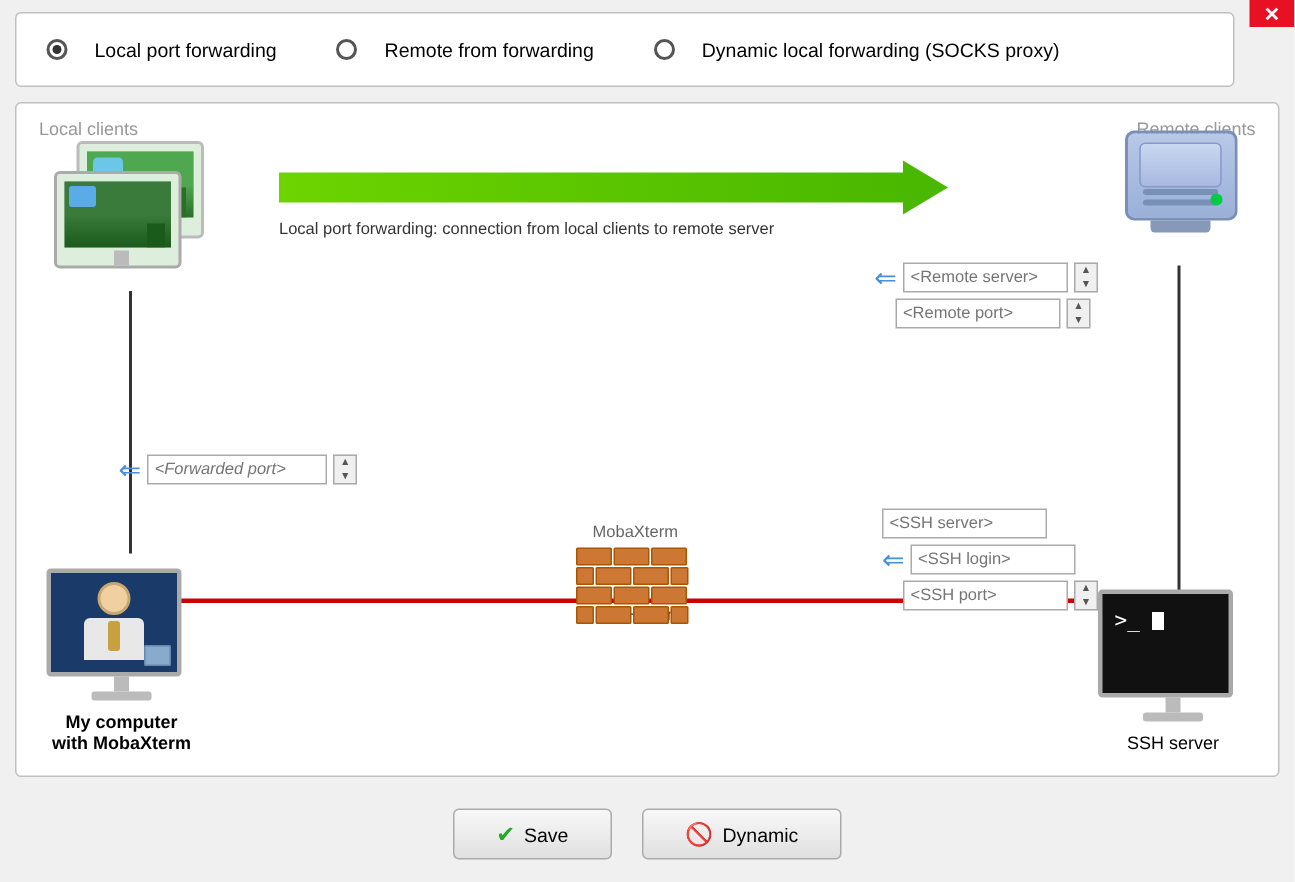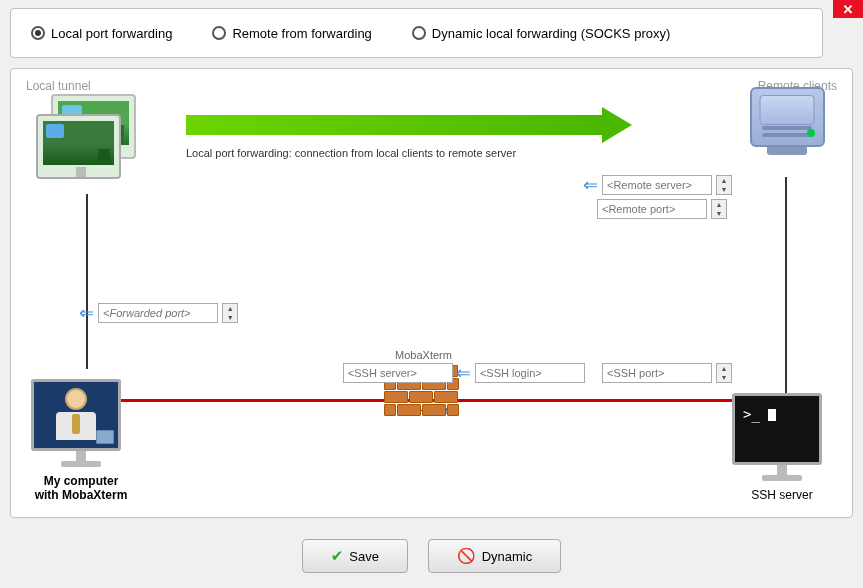--- a/index.html
+++ b/index.html
@@ -44,21 +44,21 @@
       border: 1px solid #c0c0c0;
       border-radius: 4px;
       display: flex;
       align-items: center;
       padding: 0 20px;
       gap: 40px;
     }
     .radio-option {
       display: flex;
       align-items: center;
-      gap: 6px;
+      gap: 18px;
       cursor: pointer;
       font-size: 13px;
     }
     .radio-circle {
       width: 14px;
       height: 14px;
       border-radius: 50%;
       border: 2px solid #555;
       display: flex;
       align-items: center;
@@ -369,23 +369,22 @@
       background: #cc7733;
       border-radius: 1px;
     }
 
     
     .ssh-inputs {
       position: absolute;
       top: 270px;
       right: 120px;
       display: flex;
-      flex-direction: row;
+      flex-direction: column;
       gap: 3px;
-      margin-top: 23px;
     }
 
     
     .my-computer-area {
       position: absolute;
       bottom: 15px;
       left: 20px;
       display: flex;
       flex-direction: column;
       align-items: center;
@@ -552,21 +551,21 @@
     <span>Remote from forwarding</span>
   </label>
   <label class="radio-option">
     <div class="radio-circle"></div>
     <span>Dynamic local forwarding (SOCKS proxy)</span>
   </label>
 </div>
 
 <div class="diagram-area">
 
-  <span class="label-local-clients">Local tunnel</span>
+  <span class="label-local-clients">Local clients</span>
   <span class="label-remote-server">Remote clients</span>
 
   <div class="green-arrow">
     <div class="arrow-body"></div>
     <div class="arrow-head"></div>
   </div>
 
   <div class="arrow-label">Local port forwarding: connection from local clients to remote server</div>
 
   <div class="local-clients-icon">

